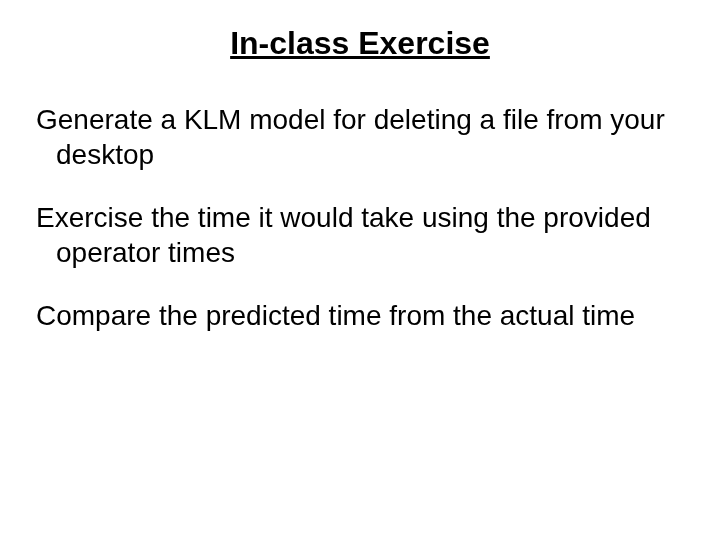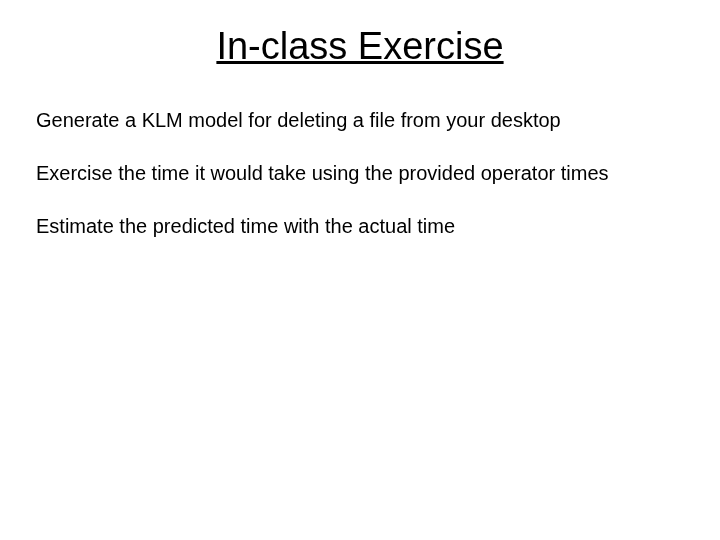--- a/index.html
+++ b/index.html
@@ -11,37 +11,37 @@
       width: 720px;
       height: 540px;
       background: #ffffff;
       font-family: Verdana, Geneva, sans-serif;
       color: #000000;
       padding: 20px 30px;
       overflow: hidden;
     }
     .title {
       text-align: center;
-      font-size: 38px;
+      font-size: 32px;
       text-decoration: underline;
-      font-weight: normal;
+      font-weight: bold;
       margin-top: 5px;
       margin-bottom: 40px;
     }
     .body-text {
-      font-size: 20px;
+      font-size: 28px;
       line-height: 1.25;
       margin-bottom: 28px;
       padding-left: 6px;
       text-indent: -20px;
       margin-left: 20px;
     }
   </style>
 </head>
 <body>
 
 <h1 class="title">In-class Exercise</h1>
 
 <p class="body-text">Generate a KLM model for deleting a file from your desktop</p>
 
 <p class="body-text">Exercise the time it would take using the provided operator times</p>
 
-<p class="body-text">Estimate the predicted time with the actual time</p>
+<p class="body-text">Compare the predicted time from the actual time</p>
 
 </body></html>

